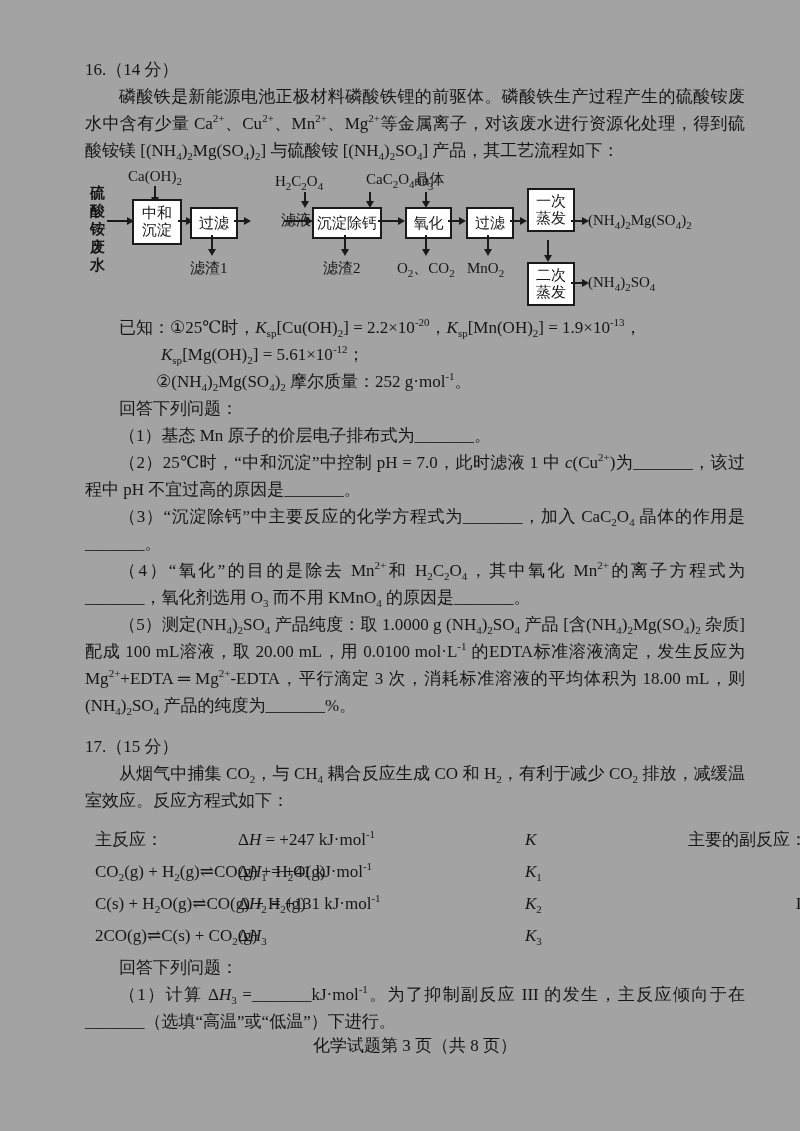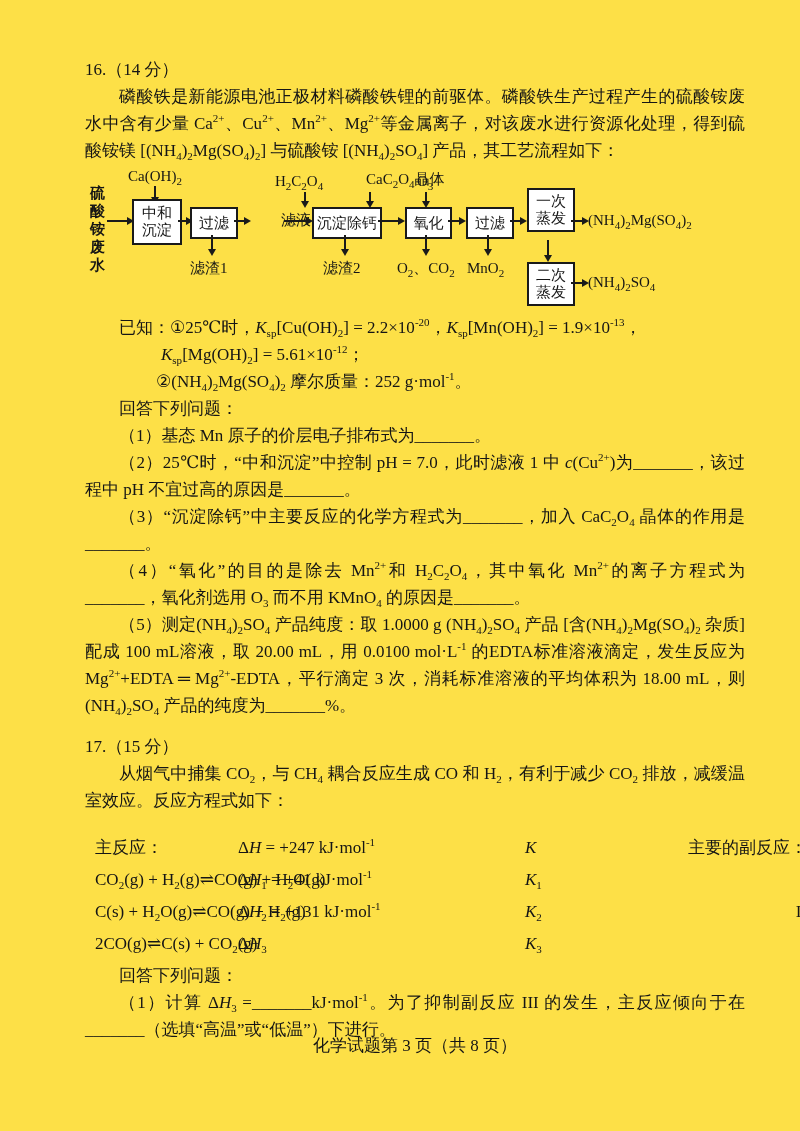--- a/index.html
+++ b/index.html
@@ -1,20 +1,20 @@
 <!DOCTYPE html>
 <html lang="zh"><head>
 <meta charset="utf-8">
 <style>
   html,body{margin:0;padding:0;background:#ffffff;}
   .page{
     position:relative;
     width:800px;height:1131px;
     margin:0 auto;
-    background:#fde047;
+    background:#a3a3a3;
     box-sizing:border-box;
     padding:56px 55px 0 85px;
     color:#151515;
     font-family:"Liberation Serif","DejaVu Serif","DejaVu Sans",serif;
     font-size:17px;line-height:27px;
   }
   p{margin:0;text-align:justify;}
   .indent{text-indent:2em;}
   sub,sup{font-size:11px;line-height:0;}
   .q-number{margin-top:0;}
@@ -36,21 +36,21 @@
   .av::after{content:'';position:absolute;left:-5px;bottom:-7px;width:0;height:0;
     border-top:7px solid #1a1a1a;border-left:4px solid transparent;border-right:4px solid transparent;}
 
   
   .known-1{text-indent:2em;}
   .known-2{margin-left:76px;}
   .known-3{margin-left:71px;}
 
   
   .eqgrid{display:grid;grid-template-columns:143px 287px 163px 1fr;
-    row-gap:5px;margin:20px 0 5px 10px;}
+    row-gap:5px;margin:12px 0 5px 10px;}
   .eqgrid .cell{white-space:nowrap;line-height:27px;}
   .lblcell{display:flex;justify-content:space-between;}
   .lblcell .num{text-align:right;}
 
   .footer{position:absolute;left:85px;right:55px;top:1032px;text-align:center;}
 </style>
 </head>
 <body>
 
 <div class="page">

